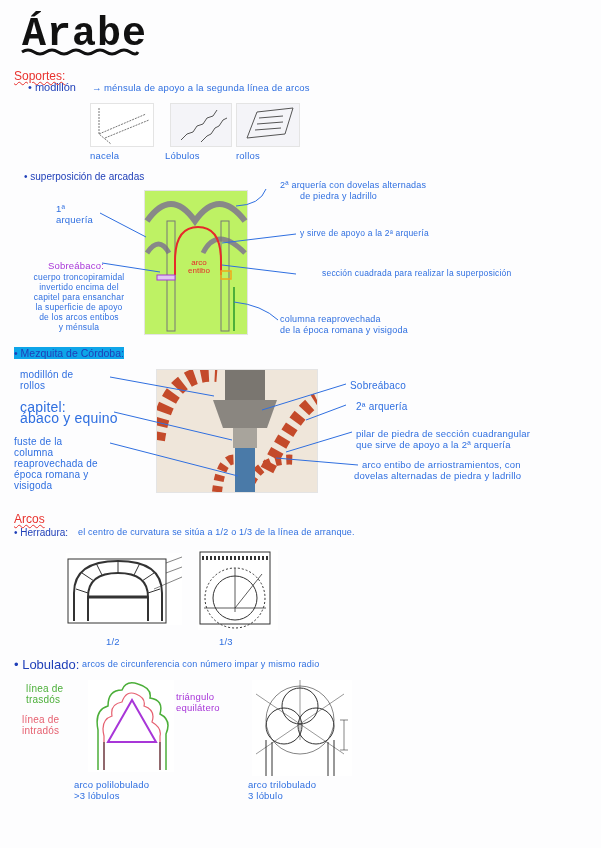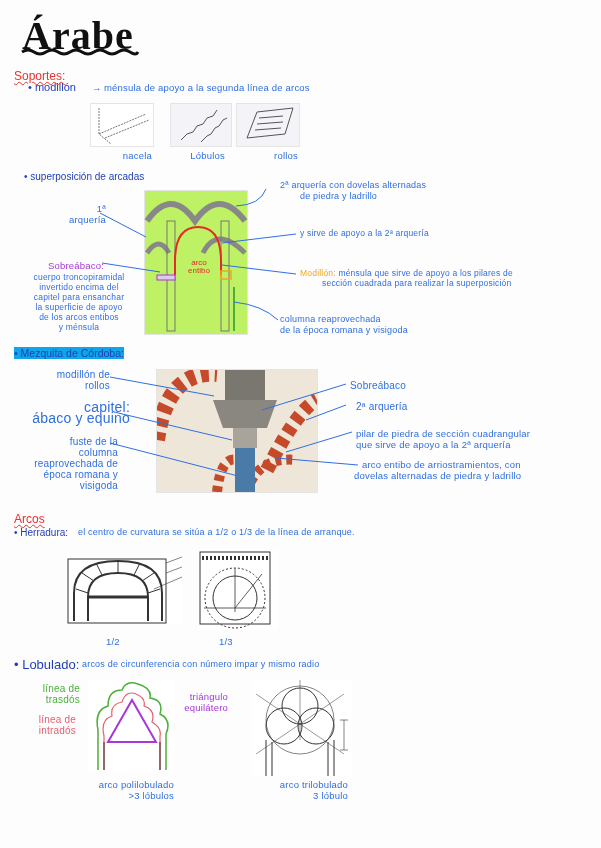--- a/index.html
+++ b/index.html
@@ -1,27 +1,27 @@
 <!DOCTYPE html>
 <html><head>
 <meta charset="utf-8">
 <style>
   html, body { margin:0; padding:0; }
   body { width:601px; height:848px; background:#fdfdfe; position:relative; overflow:hidden; font-family:"Liberation Sans", sans-serif; }
   .abs { position:absolute; }
   .hand { font-family:"Liberation Sans", sans-serif; color:#2f6fe0; font-size:9.5px; line-height:11px; letter-spacing:0.2px; }
-  .title { font-family:Liberation Serif, serif; font-size:40px; font-weight:bold; color:#111; letter-spacing:1px; }
+  .title { font-family:Liberation Mono, monospace; font-size:40px; font-weight:bold; color:#111; letter-spacing:1px; }
   .section { color:#e8322e; font-size:12px; line-height:13px; }
   .wavy { text-decoration: underline wavy #e8322e; text-decoration-thickness:1px; }
   .bullet { color:#1f3fb8; font-size:11px; line-height:13px; }
   .purple { color:#a836d8; }
   .orange { color:#f0a818; }
   .green { color:#4caf3a; }
   .pink { color:#e66070; }
-  .center { text-align:right; }
+  .center { text-align:left; }
   .img { background:#f0f0f0; border:1px solid #e4e4e4; }
   svg { position:absolute; left:0; top:0; overflow:visible; }
 </style>
 </head>
 <body>
 
 <div class="abs title" style="left:22px;top:12px;">Árabe</div>
 <svg width="601" height="848">
   <path d="M22 52 q6 -4 12 0 t12 0 t12 0 t12 0 t12 0 t12 0 t12 0 t12 0 t12 0 t8 0" fill="none" stroke="#111" stroke-width="3"></path>
 </svg>
@@ -99,21 +99,20 @@
 <div class="abs hand" style="left:280px;top:180px;font-size:9px;">
   <div>2ª arquería con dovelas alternadas</div>
   <div style="padding-left:20px;">de piedra y ladrillo</div>
 </div>
 
 <div class="abs hand" style="left:300px;top:228px;font-size:8.5px;line-height:10px;">
   <div>y sirve de apoyo a la 2ª arquería</div>
 </div>
 
 <div class="abs hand" style="left:300px;top:268px;font-size:8.5px;line-height:10px;">
-  <div><span class="orange">Modillón:</span> <span>ménsula que sirve de apoyo a los pilares de</span></div>
   <div style="padding-left:22px;">sección cuadrada para realizar la superposición</div>
 </div>
 
 <div class="abs hand" style="left:280px;top:314px;font-size:9px;">
   <div>columna reaprovechada</div>
   <div>de la época romana y visigoda</div>
 </div>
 
 <div class="abs bullet" style="left:14px;top:347px;">
   <span style="background:#0ea5e9;font-size:10.5px;">• Mezquita de Córdoba:</span>

